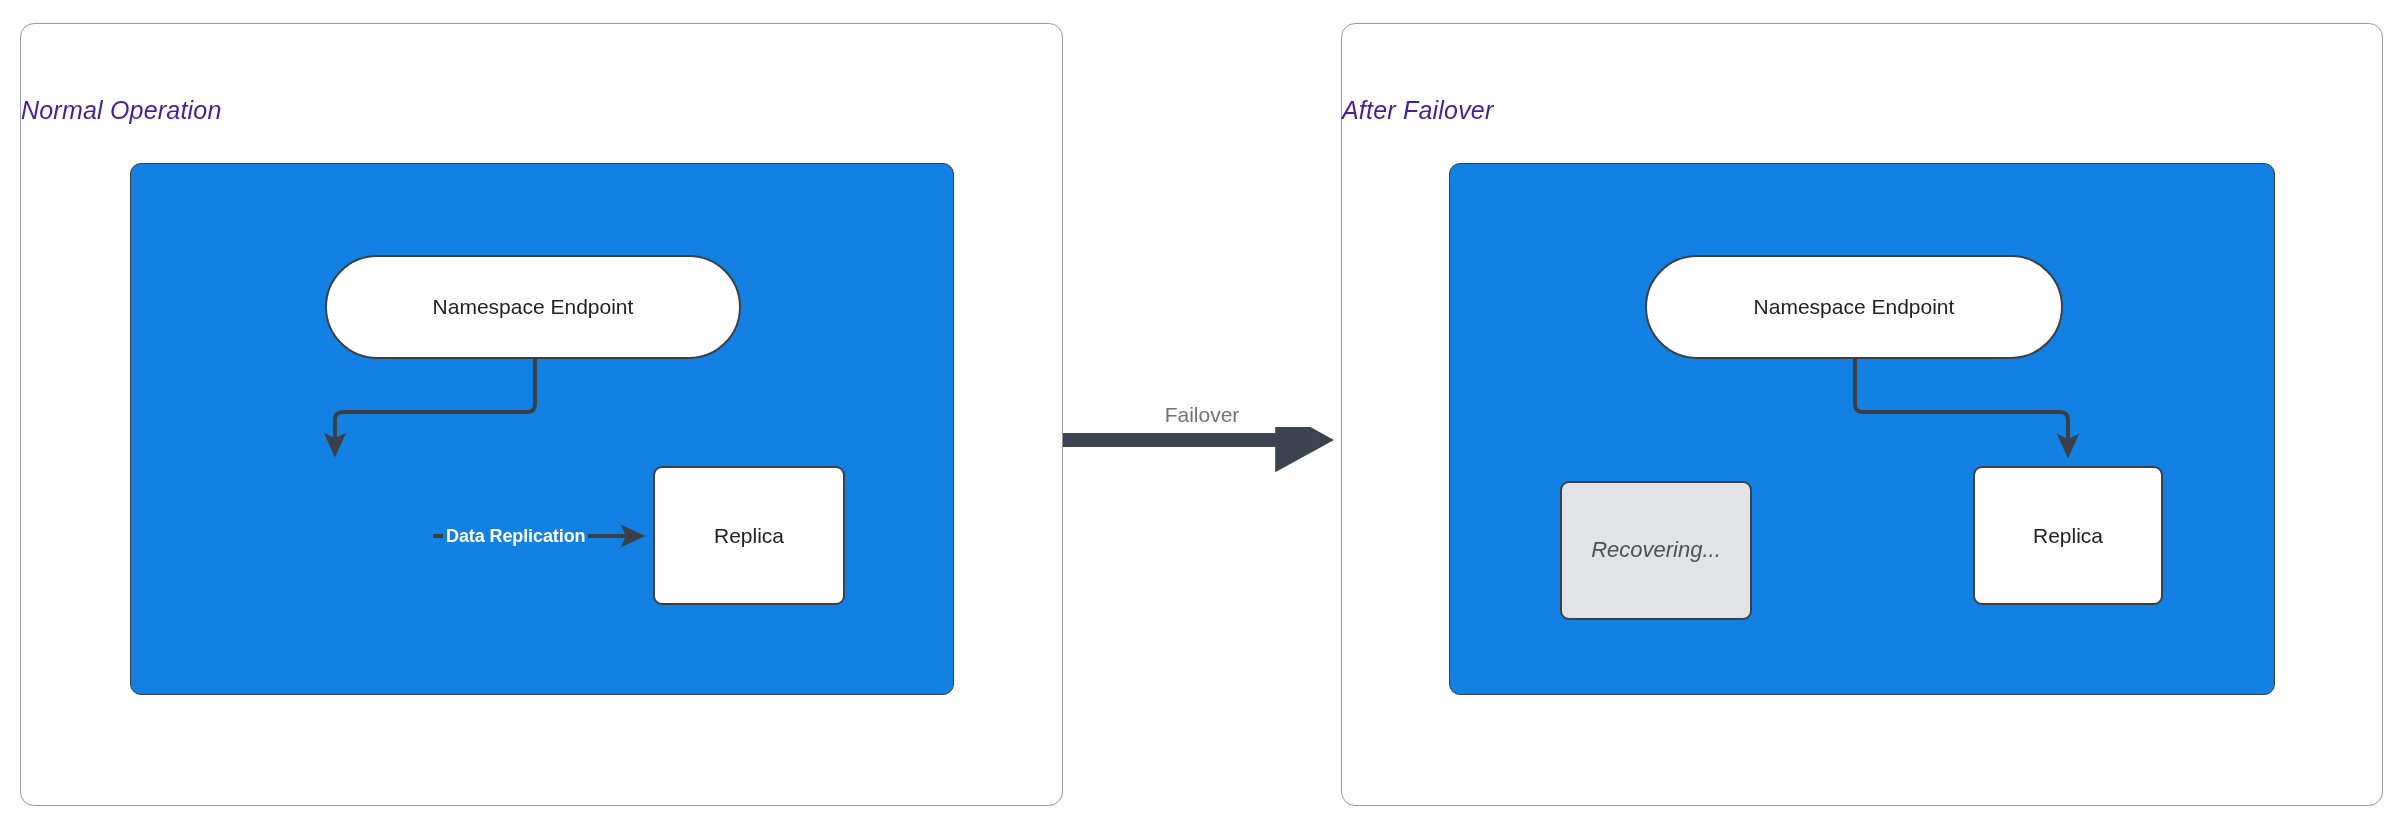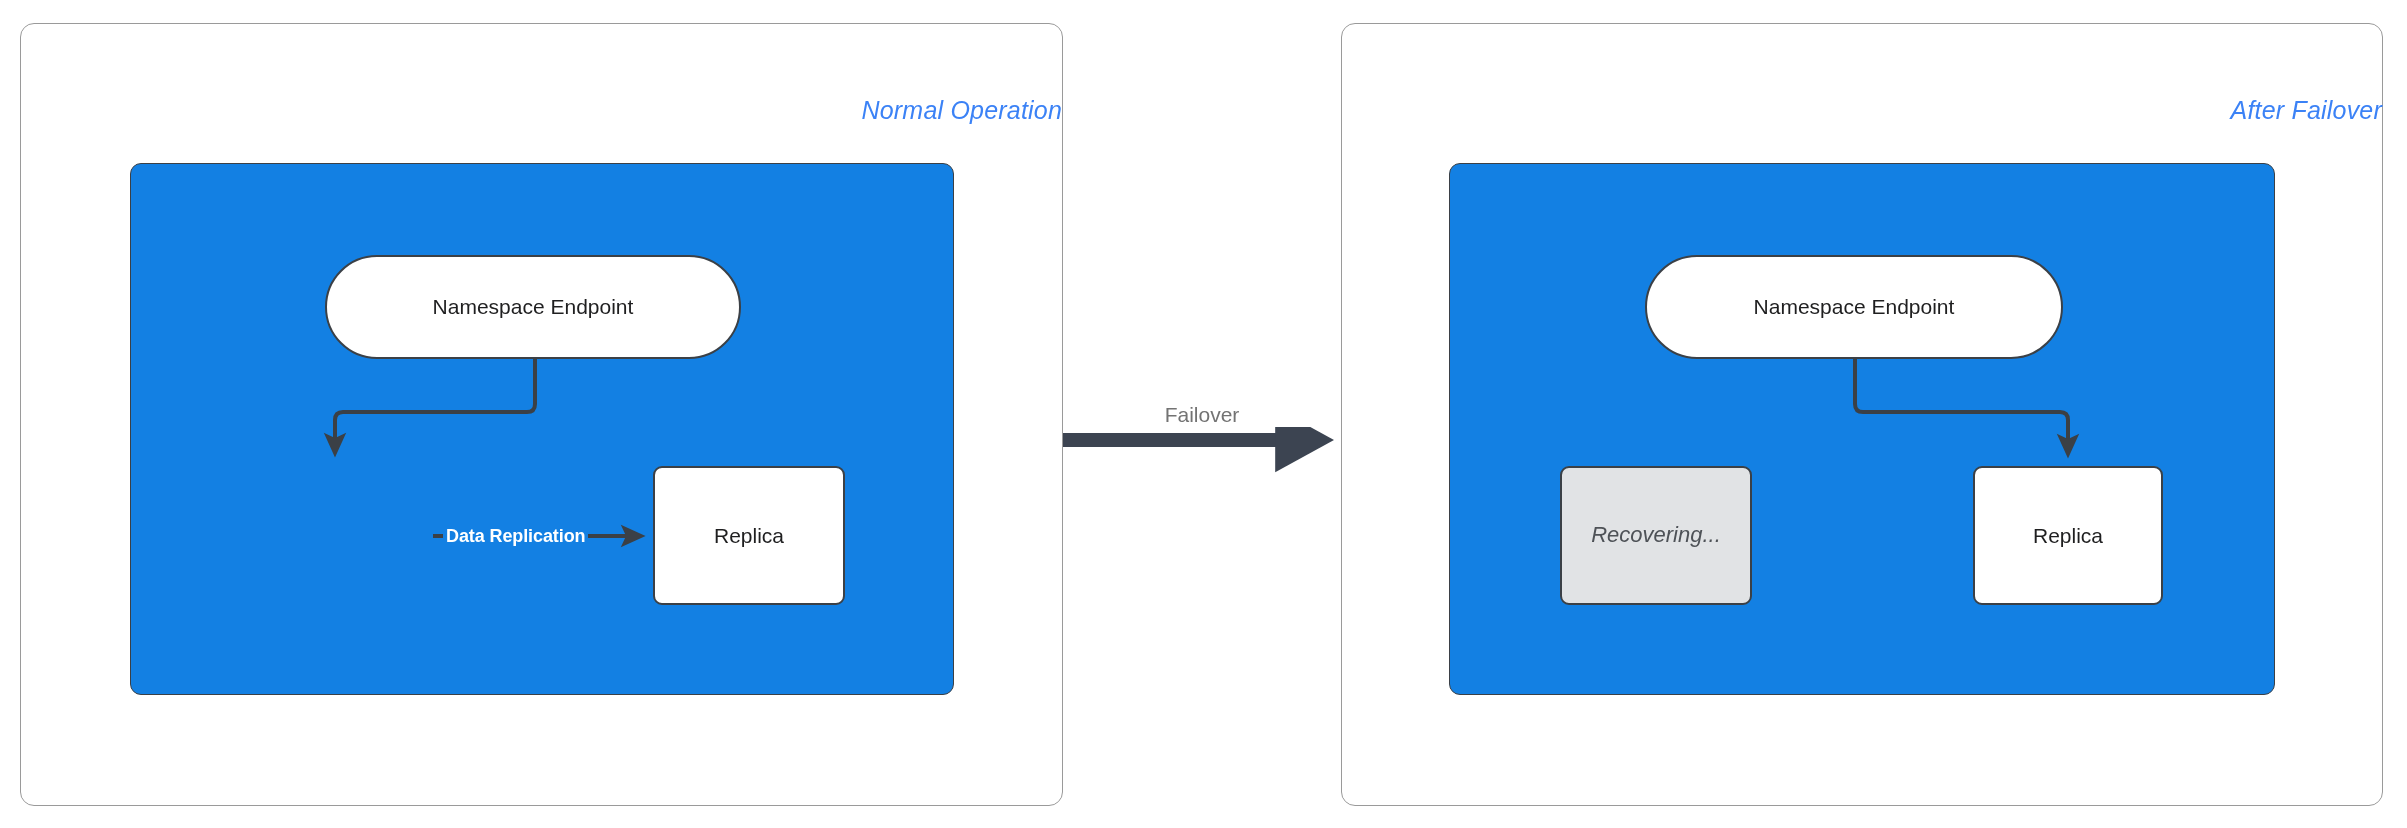--- a/index.html
+++ b/index.html
@@ -28,24 +28,24 @@
     box-sizing: border-box;
   }
   #panel-left  { left: 20px;   top: 23px; width: 1043px; height: 783px; }
   #panel-right { left: 1341px; top: 23px; width: 1042px; height: 783px; }
 
   .panel-title {
     position: absolute;
     top: 72px;
     left: 0;
     width: 100%;
-    text-align: right;
+    text-align: left;
     font-size: 25px;
     font-style: italic;
-    color: #3b82f6;
+    color: #4c1d95;
     letter-spacing: 0.2px;
     white-space: nowrap;
   }
 
   
   .cluster {
     position: absolute;
     background: #1380E3;
     border: 1.4px solid #3b4046;
     border-radius: 11px;
@@ -69,20 +69,21 @@
     line-height: 1.22;
     white-space: pre-line;
   }
   .node.pill { border-radius: 999px; }
   .node.box  { border-radius: 9px; }
   .node.recovering {
     background: #E1E3E5;
     color: #4e5257;
     font-style: italic;
     font-size: 22px;
+    margin-top: 15px;
   }
 
   
   #node-endpoint-left  { left: 325px; top: 255px; width: 416px; height: 104px; }
   #node-primary        { left: 238px; top: 465px; width: 194px; height: 140px; }
   #node-replica-left   { left: 653px; top: 466px; width: 192px; height: 139px; }
 
   
   #node-endpoint-right { left: 1645px; top: 255px; width: 418px; height: 104px; }
   #node-recovering     { left: 1560px; top: 466px; width: 192px; height: 139px; }

